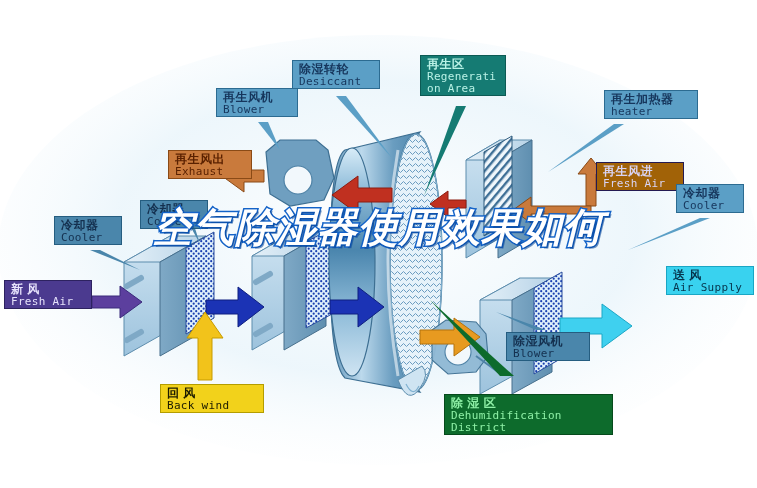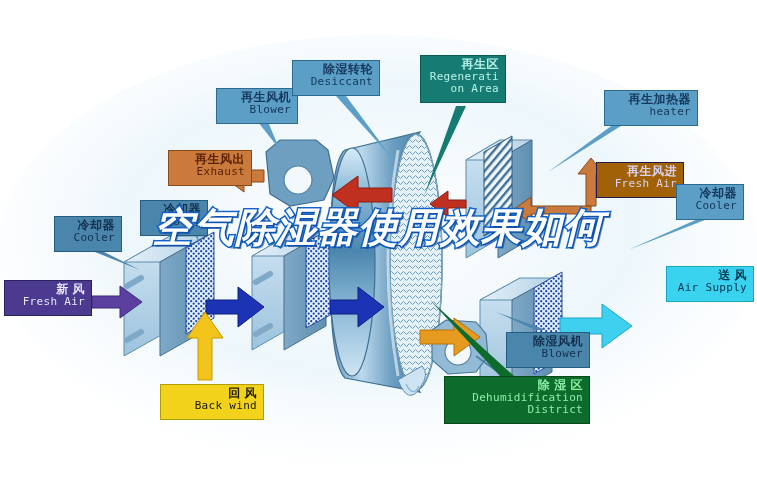--- a/index.html
+++ b/index.html
@@ -5,24 +5,24 @@
   html,body{margin:0;padding:0;background:#ffffff;}
   #stage{
     position:relative;width:757px;height:488px;overflow:hidden;
     background:#ffffff;
     font-family:"Liberation Sans","DejaVu Sans",sans-serif;
   }
   
   .lbl{
     position:absolute;
     box-sizing:border-box;
-    text-align:right;
+    text-align:left;
     line-height:1.08;
     border:1px solid rgba(0,0,0,.35);
-    padding:2px 6px 7px 6px;
+    padding:2px 6px 0 6px;
     white-space:nowrap;
     z-index:30;
   }
   .lbl .cn{display:block;font-weight:bold;font-size:12px;letter-spacing:.5px;}
   .lbl .en{display:block;font-family:"DejaVu Sans Mono","Liberation Mono",monospace;
            font-size:11px;font-weight:normal;letter-spacing:.3px;}
   .lbl.wrap{white-space:normal;}
 
   
   .l-blue   {background:#5b9fc6;color:#16365c;border-color:#2c6b91;}
@@ -276,21 +276,21 @@
   <div class="lbl l-blue2" style="left:506px;top:332px;width:84px">
     <span class="cn">除湿风机</span>
     <span class="en">Blower</span>
   </div>
 
   <div class="lbl l-yellow" style="left:160px;top:384px;width:104px">
     <span class="cn">回   风</span>
     <span class="en">Back wind</span>
   </div>
 
-  <div class="lbl l-dgreen wrap" style="left:444px;top:376px;width:146px">
+  <div class="lbl l-dgreen wrap" style="left:444px;top:394px;width:169px">
     <span class="cn">除   湿   区</span>
     <span class="en">Dehumidification District</span>
   </div>
 
   <div id="title">
     <div>空气除湿器使用效果如何</div>
   </div>
 
 </div>
 

